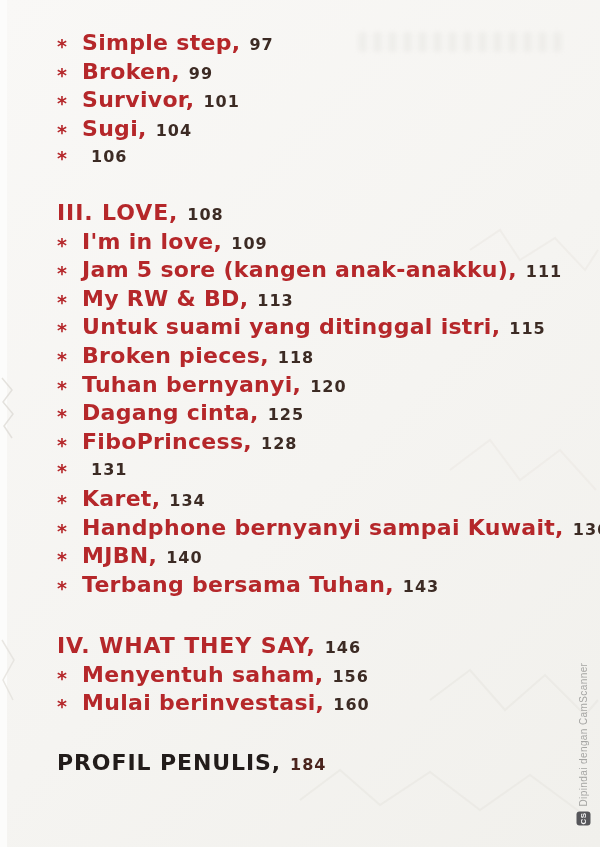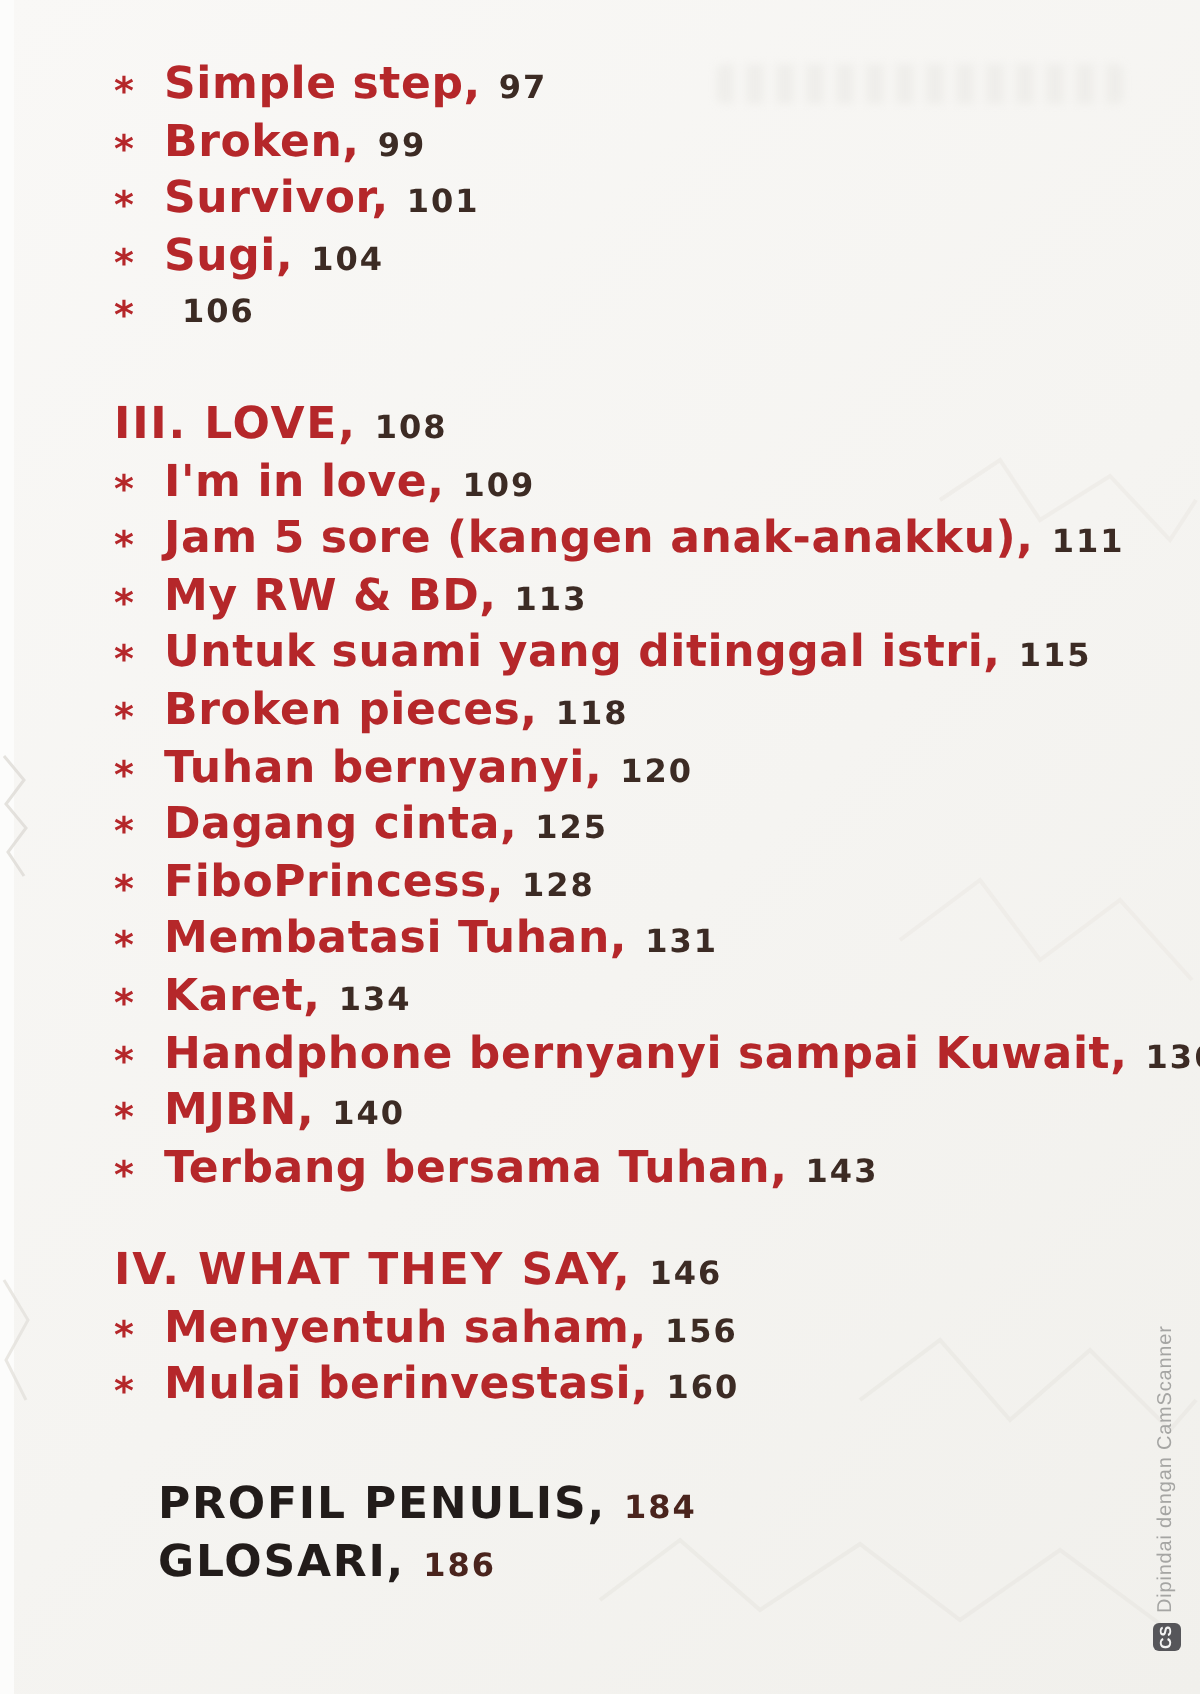--- a/index.html
+++ b/index.html
@@ -26,23 +26,23 @@
   }
   .title {
     font-size:22px; font-weight:bold; color:#b5272a; letter-spacing:.3px;
   }
   .pagenum {
     font-size:16px; font-weight:bold; color:#3c2b24;
     margin-left:9px; letter-spacing:1px;
   }
   .heading-line .title { letter-spacing:.9px; }
   .group-gap { margin-top:27px; }
-  .group-gap-lg { margin-top:23px; }
+  .group-gap-lg { margin-top:33px; }
   .footer-block { margin-top:31px; }
-  .footer-line .title { color:#221c1a; letter-spacing:.9px;margin-left:22px; }
+  .footer-line .title { color:#221c1a; letter-spacing:.9px; }
   .footer-line .pagenum { color:#4a241d; }
   .camscanner {
     position:absolute; left:473px; top:708px; width:220px; height:15px;
     transform:rotate(-90deg);
     display:flex; align-items:center; gap:5px;
     color:#a5a5a3; font-family:"Liberation Sans", sans-serif;
     font-size:10px; letter-spacing:.4px; white-space:nowrap;
   }
   .cs-badge {
     flex:0 0 auto; width:14px; height:14px; background:#56565a; color:#f4f4f4;
@@ -135,21 +135,20 @@
           <span class="title">Dagang cinta,</span>
           <span class="pagenum">125</span>
         </div>
         <div class="line item-line">
           <span class="bullet">*</span>
           <span class="title">FiboPrincess,</span>
           <span class="pagenum">128</span>
         </div>
         <div class="line item-line">
           <span class="bullet">*</span>
-          <span class="title">Membatasi Tuhan,</span>
           <span class="pagenum">131</span>
         </div>
         <div class="line item-line">
           <span class="bullet">*</span>
           <span class="title">Karet,</span>
           <span class="pagenum">134</span>
         </div>
         <div class="line item-line">
           <span class="bullet">*</span>
           <span class="title">Handphone bernyanyi sampai Kuwait,</span>
@@ -180,24 +179,20 @@
           <span class="bullet">*</span>
           <span class="title">Mulai berinvestasi,</span>
           <span class="pagenum">160</span>
         </div>
       </div>
       <div class="footer-block">
         <div class="line footer-line">
           <span class="title">PROFIL PENULIS,</span>
           <span class="pagenum">184</span>
         </div>
-        <div class="line footer-line">
-          <span class="title">GLOSARI,</span>
-          <span class="pagenum">186</span>
-        </div>
       </div>
     </main>
 
   <div class="camscanner">
     <span class="cs-badge">CS</span>
     <span class="cs-text">Dipindai dengan CamScanner</span>
   </div>
 
 </div>
 

